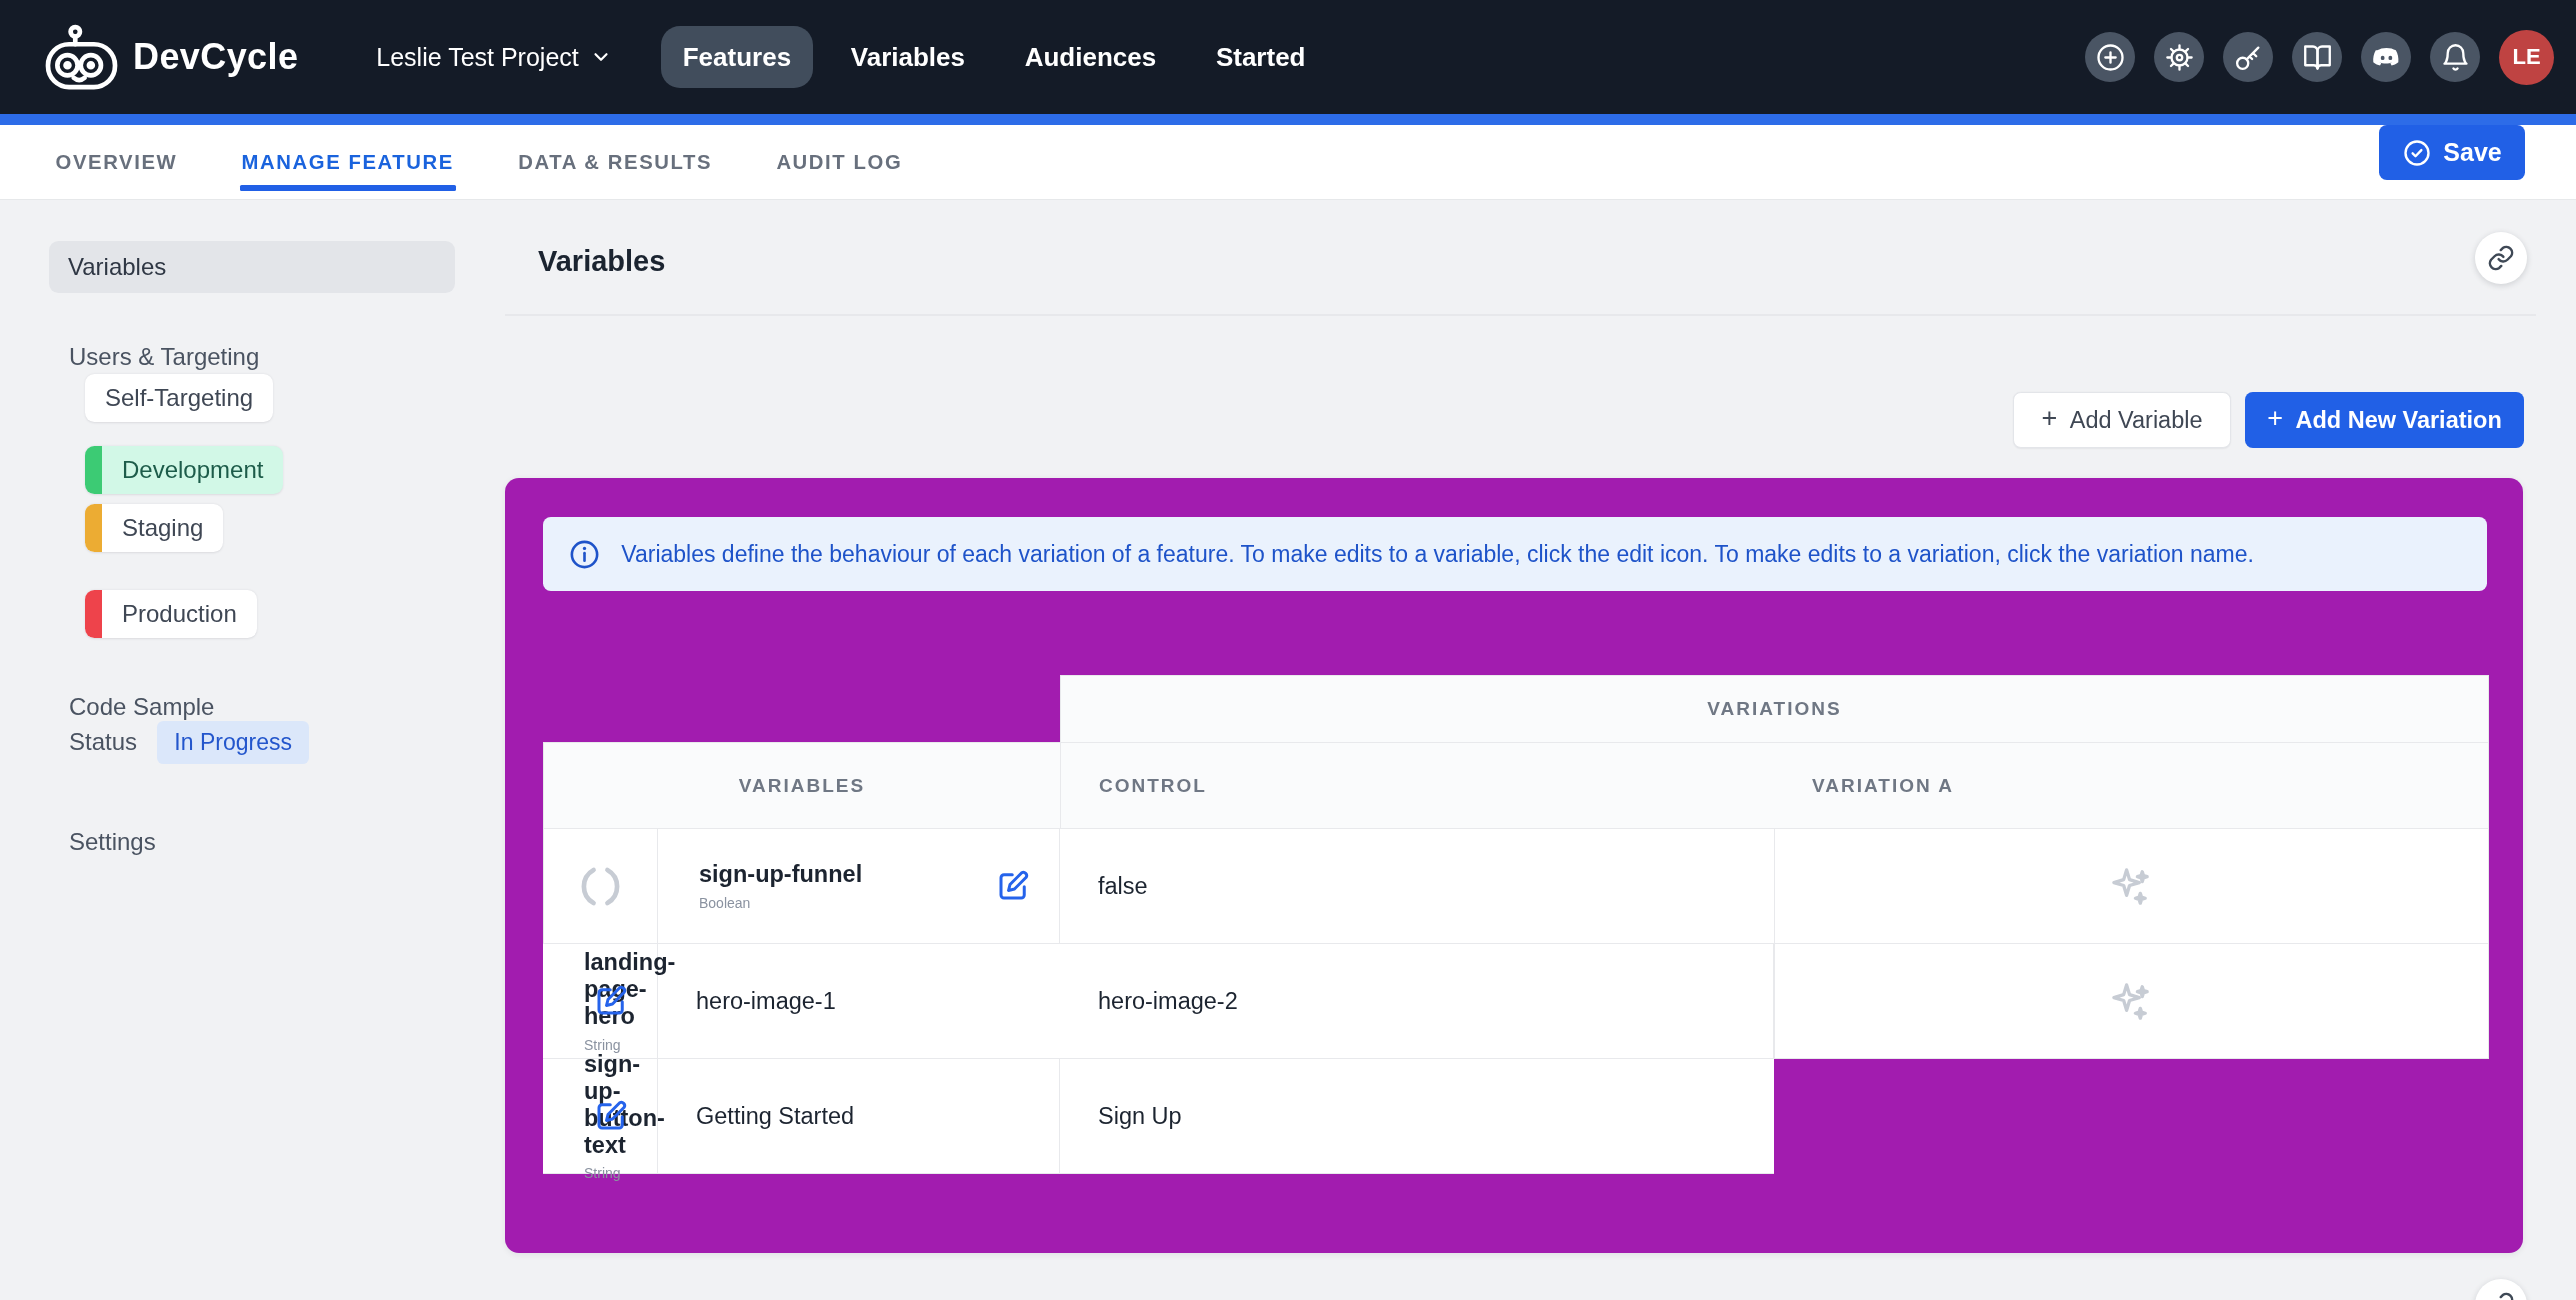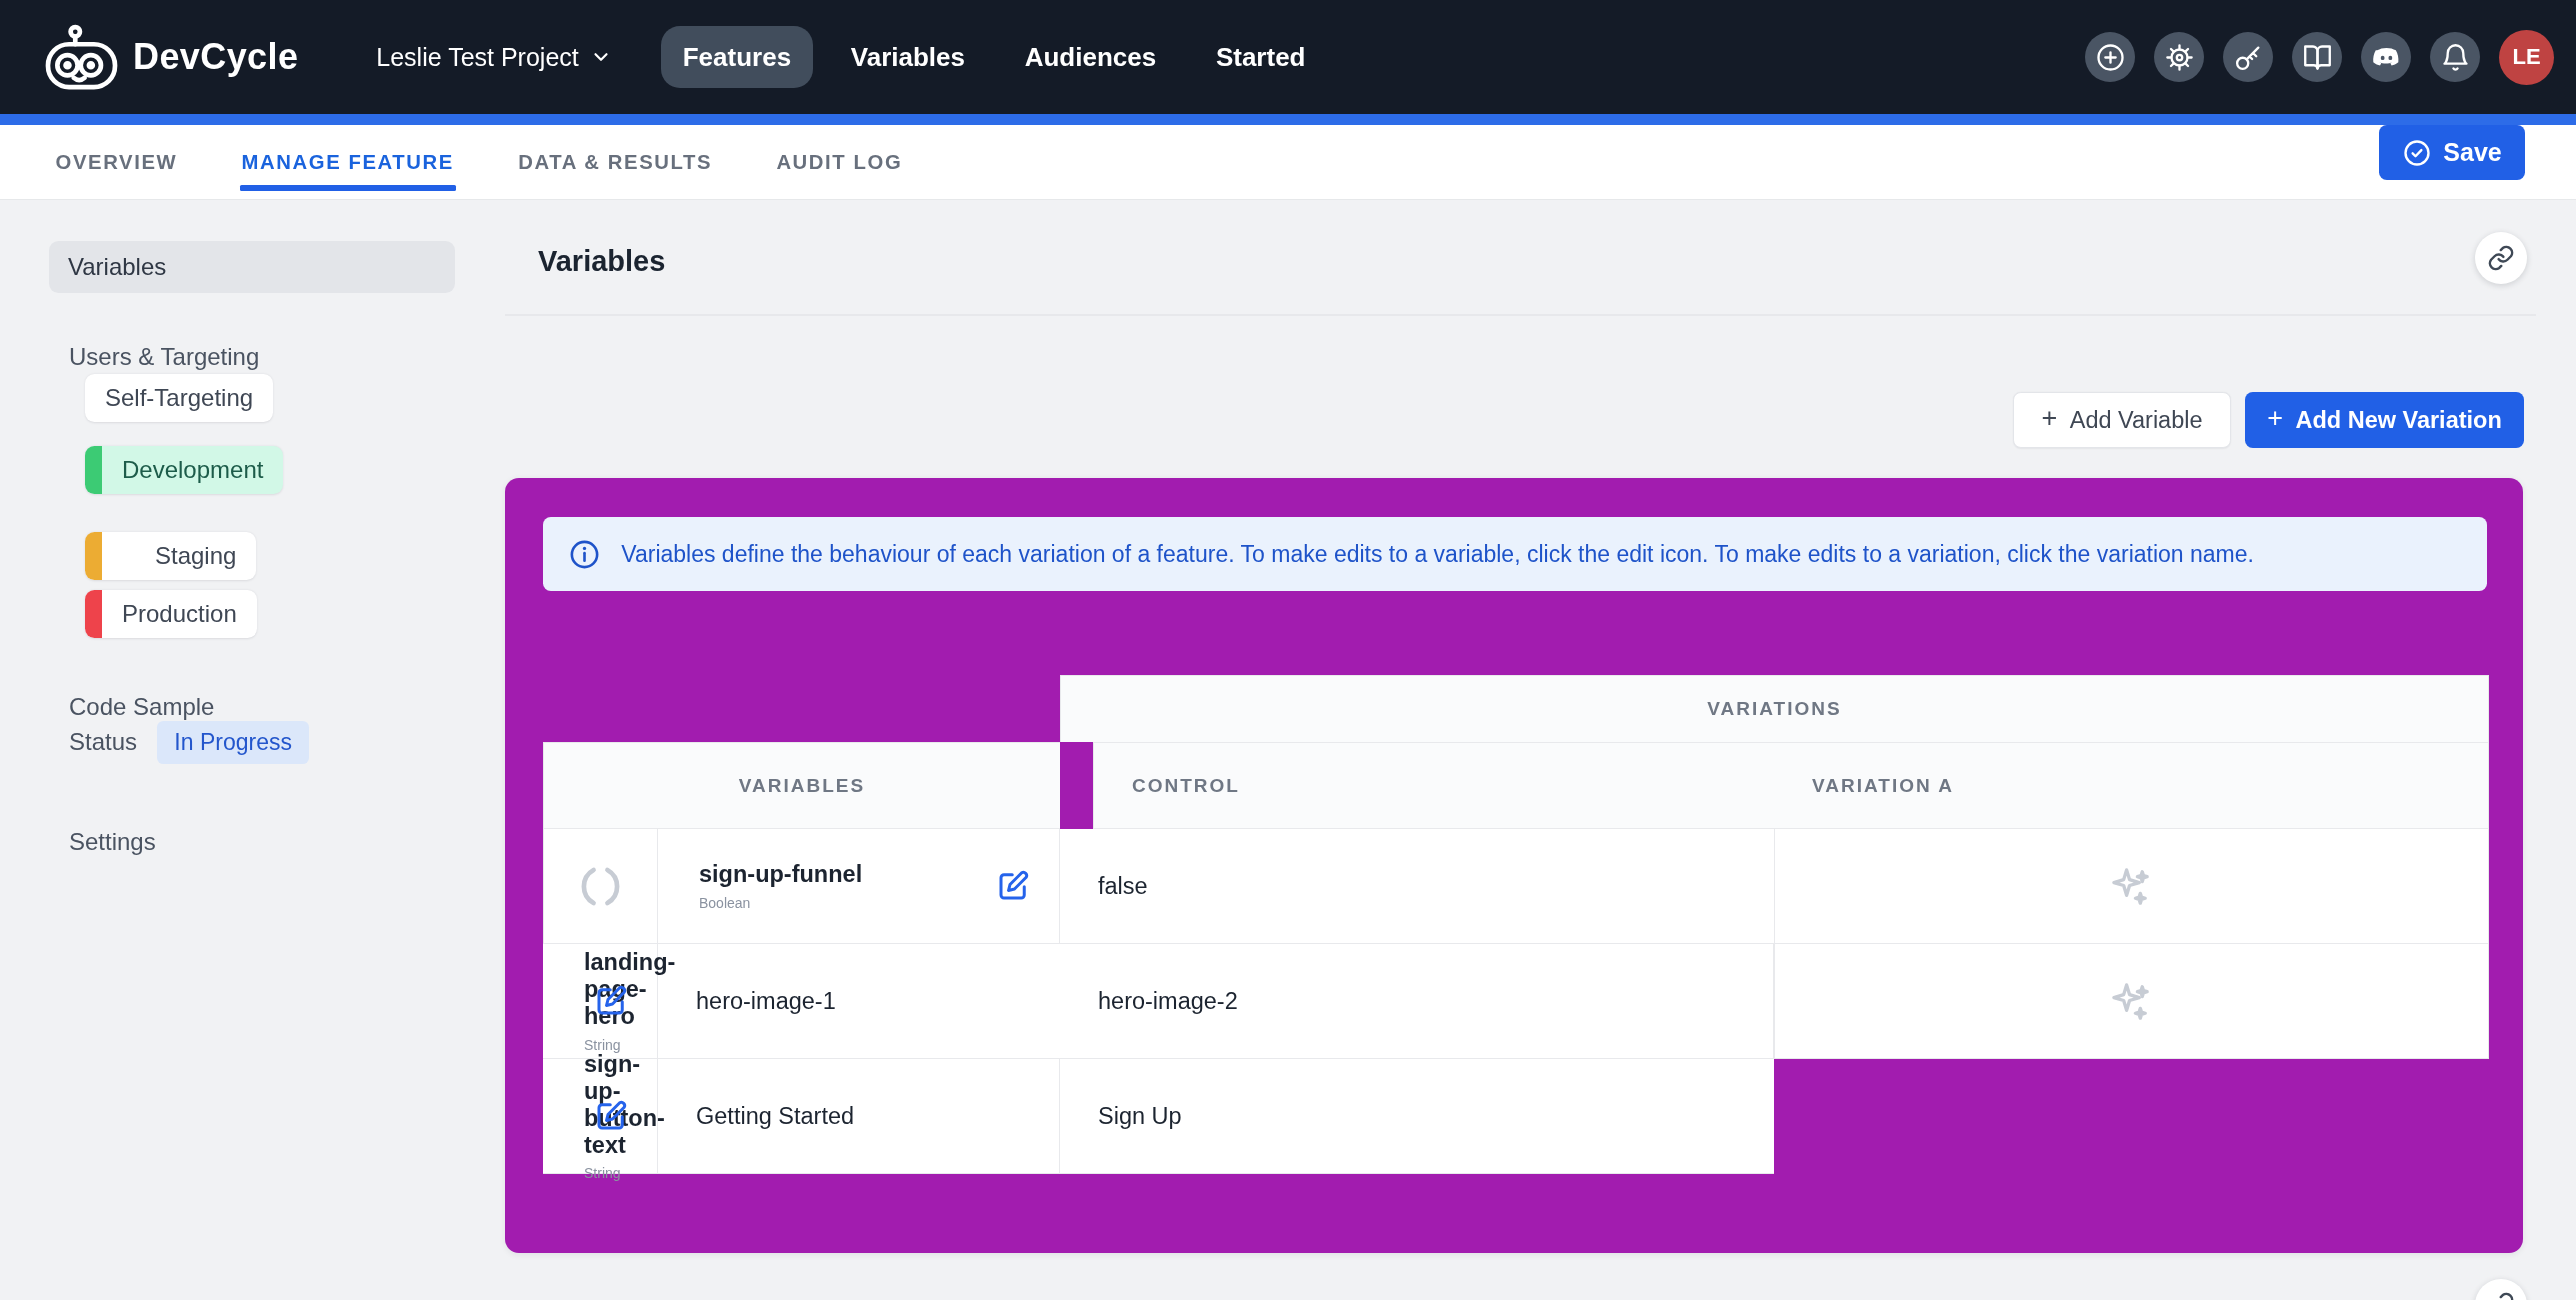--- a/index.html
+++ b/index.html
@@ -60,21 +60,21 @@
 
   
   .vtable { position:absolute; left:38px; top:197px; width:1947px; display:grid; grid-template-columns:115px 402px 714px 715px; grid-template-rows:67px 87px 115px 115px 115px; }
   .cell { background:#fff; }
   .th { background:#fafbfc; color:#6f7784; font-size:19px; font-weight:600; letter-spacing:2px; display:flex; align-items:center; }
   .th.center { justify-content:center; }
   .th.left { padding-left:38px; }
   .bd { border-color:#e8e9ec; border-style:solid; border-width:0; }
   .variations-cell { grid-column:3 / 5; border-width:1.6px 1.6px 0 1.6px; }
   .variables-cell { grid-column:1 / 3; border-width:1.6px 0 1.6px 1.6px; }
-  .control-th { border-width:1.6px 0 1.6px 1.6px;margin-left:33px; }
+  .control-th { border-width:1.6px 0 1.6px 1.6px; }
   .variation-th { border-width:1.6px 1.6px 1.6px 0; }
   .icon-cell { border-width:0 1.6px 1.6px 1.6px; display:flex; align-items:center; justify-content:center; }
   .name-cell { position:relative; border-width:0 1.6px 1.6px 0; display:flex; flex-direction:column; justify-content:center; padding-left:41px; }
   .val-cell { border-width:0 0 1.6px 0; display:flex; align-items:center; padding-left:38px; font-size:23.5px; font-weight:500; color:#1c2430; }
   .val-cell.last { border-width:0 1.6px 1.6px 0; }
   .var-name { font-size:23.5px; font-weight:600; color:#1c2430; }
   .var-type { font-size:14px; color:#8a92a0; margin-top:6.3px; }
   .edit-btn { position:absolute; right:28px; top:50%; transform:translateY(-50%); background:none; border:none; cursor:pointer; padding:0; }
 </style>
 </head>
@@ -182,21 +182,21 @@
   <div class="sb-link" style="top:115px;">
     <span>Users &amp; Targeting</span>
   </div>
   <div class="pill" style="top:174px;">
     <span class="pill-label">Self-Targeting</span>
   </div>
   <div class="pill env-dev" style="top:246px;">
     <span class="bar"></span>
     <span class="pill-label">Development</span>
   </div>
-  <div class="pill env-staging" style="top:332px;gap:33px;">
+  <div class="pill env-staging" style="top:304px;">
     <span class="bar"></span>
     <span class="pill-label">Staging</span>
   </div>
   <div class="pill env-prod" style="top:390px;">
     <span class="bar"></span>
     <span class="pill-label">Production</span>
   </div>
   <div class="sb-link" style="top:465px;">
     <span>Code Sample</span>
   </div>

